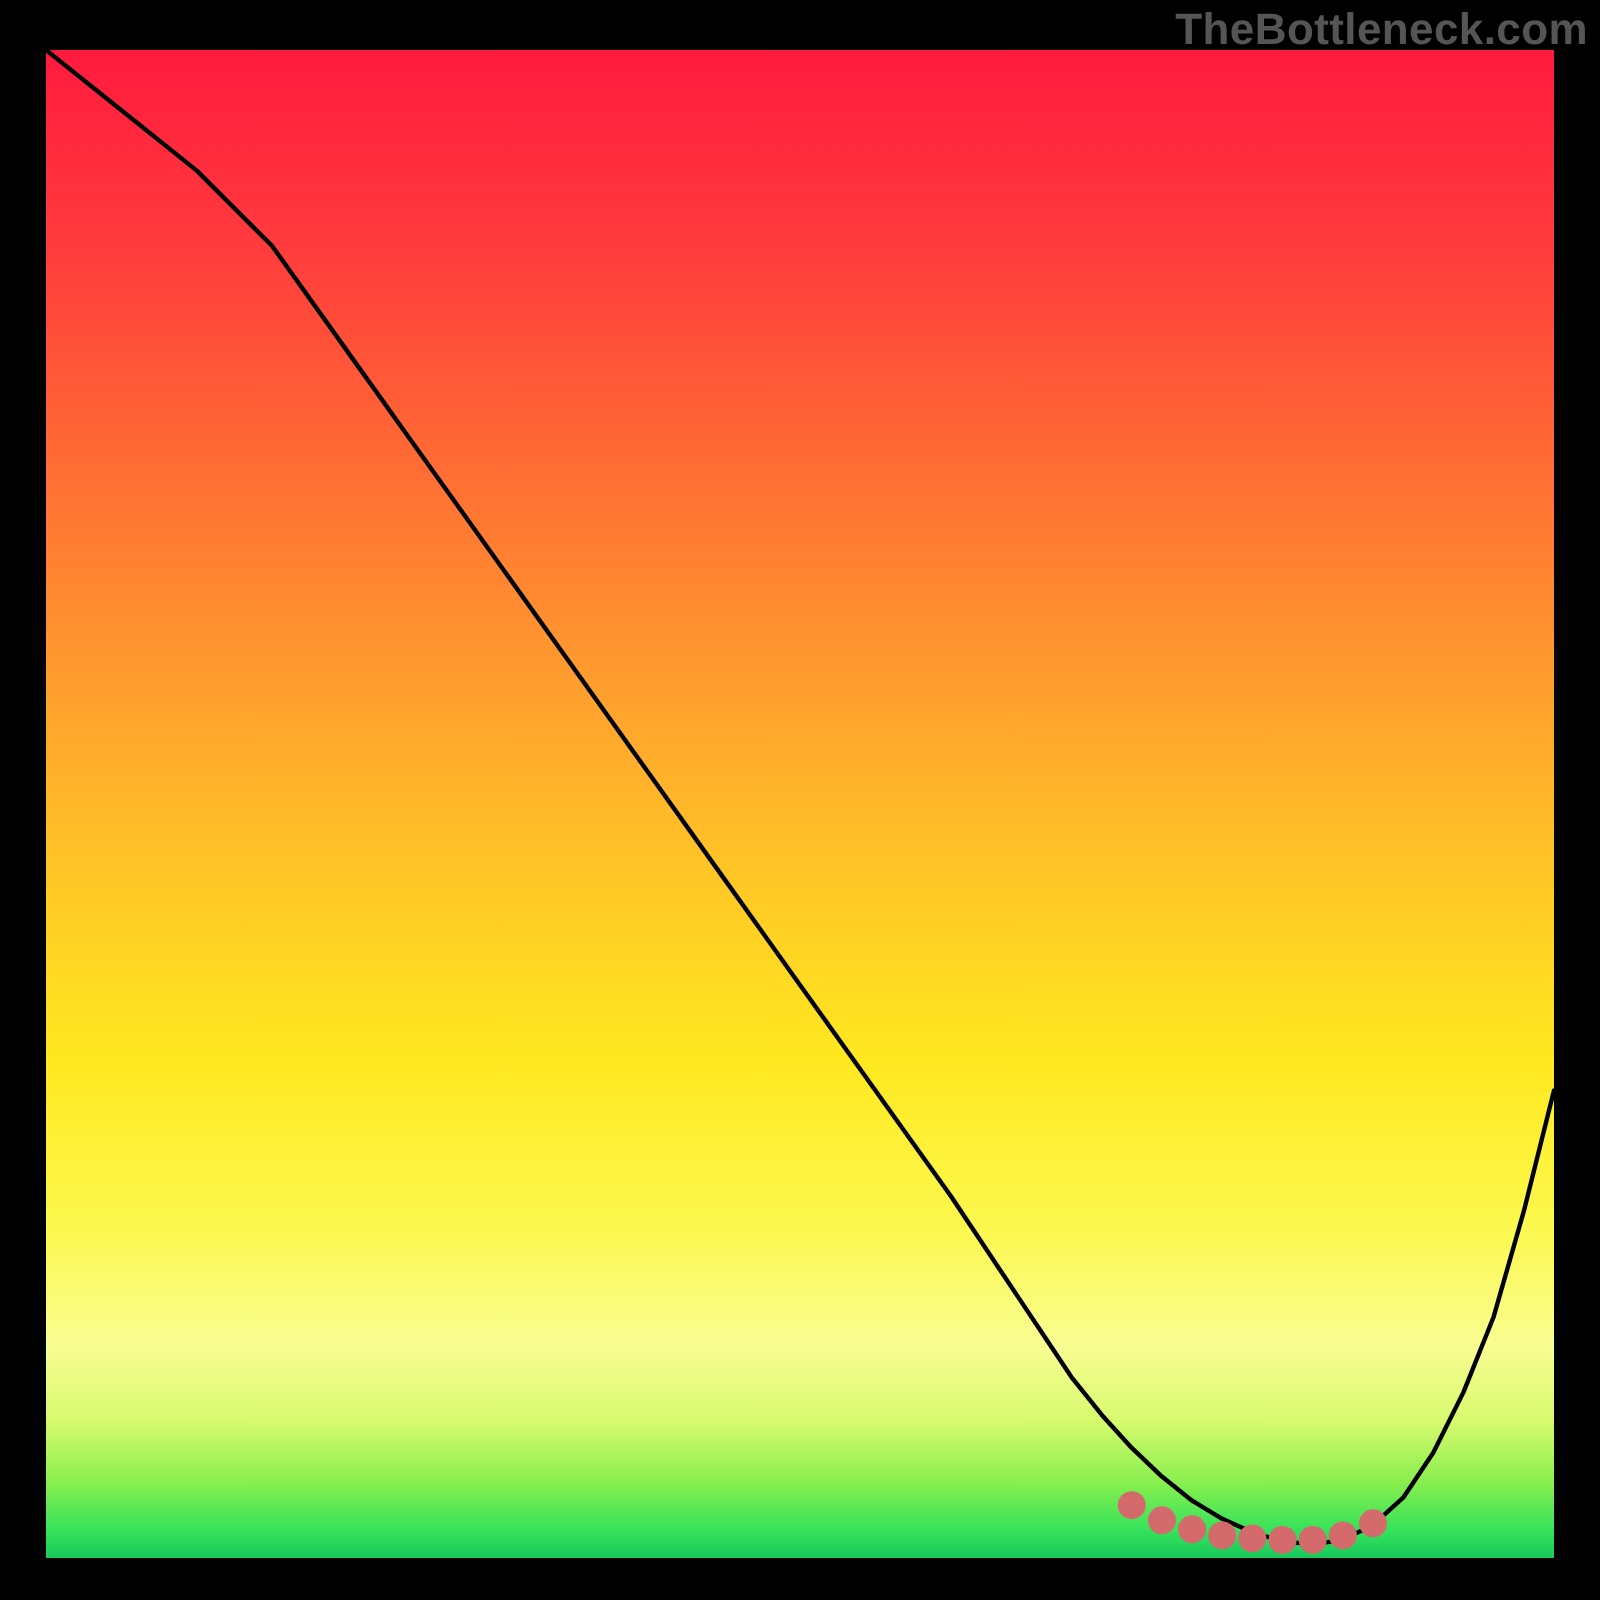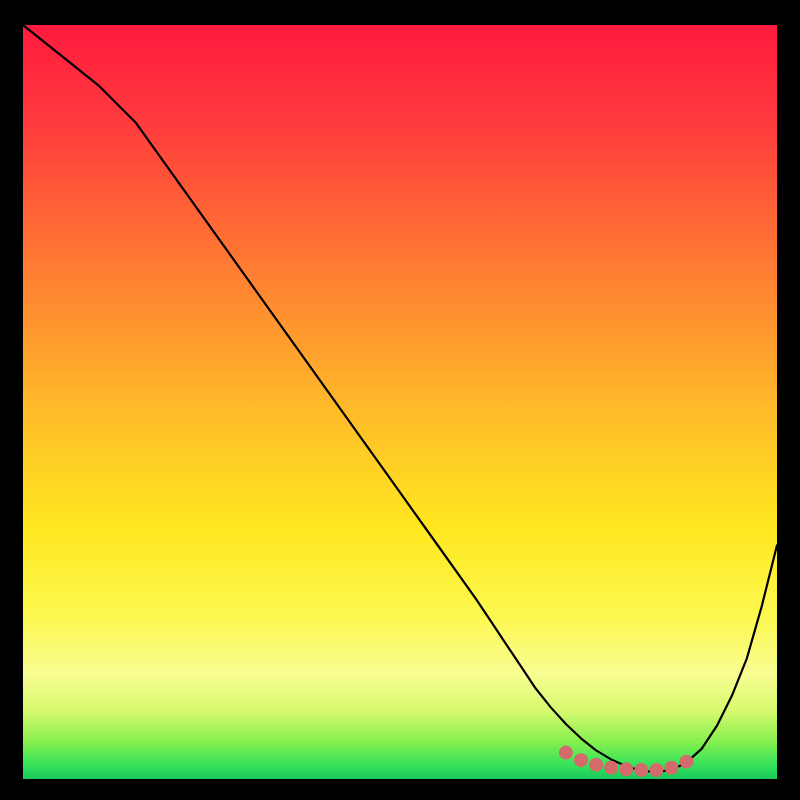--- a/index.html
+++ b/index.html
@@ -71,20 +71,21 @@
   }
   .dot {
     fill: #d46a6b;
     stroke: none;
   }
 </style>
 </head>
 <body>
 
 <div class="stage">
+  <div class="watermark">TheBottleneck.com</div>
 
   <div class="plot-area">
     <div class="gradient-fill"></div>
 
     <svg class="curve" viewBox="0 0 754 754" preserveAspectRatio="none">
       <path id="curve-path" class="curve-line" d="M0.00 0.00 L37.70 30.16 L75.40 60.32 L113.10 98.02 L150.80 150.80 L188.50 203.58 L226.20 256.36 L263.90 309.14 L301.60 361.92 L339.30 414.70 L377.00 467.48 L414.70 520.26 L452.40 573.04 L467.48 595.66 L482.56 618.28 L497.64 640.90 L512.72 663.52 L527.80 682.37 L542.88 698.96 L557.96 713.28 L573.04 725.35 L588.12 734.40 L603.20 741.18 L618.28 745.71 L633.36 747.21 L648.44 744.95 L663.52 737.41 L678.60 723.84 L693.68 701.22 L708.76 671.06 L723.84 633.36 L738.92 580.58 L754.00 520.26" style="stroke: rgb(0, 0, 0);"></path>
       <g id="dots-group">
           <circle cx="542.88" cy="727.61" r="7" class="dot" fill="#d46a6b"></circle>
           <circle cx="557.96" cy="735.15" r="7" class="dot" fill="#d46a6b"></circle>
           <circle cx="573.04" cy="739.67" r="7" class="dot" fill="#d46a6b"></circle>

